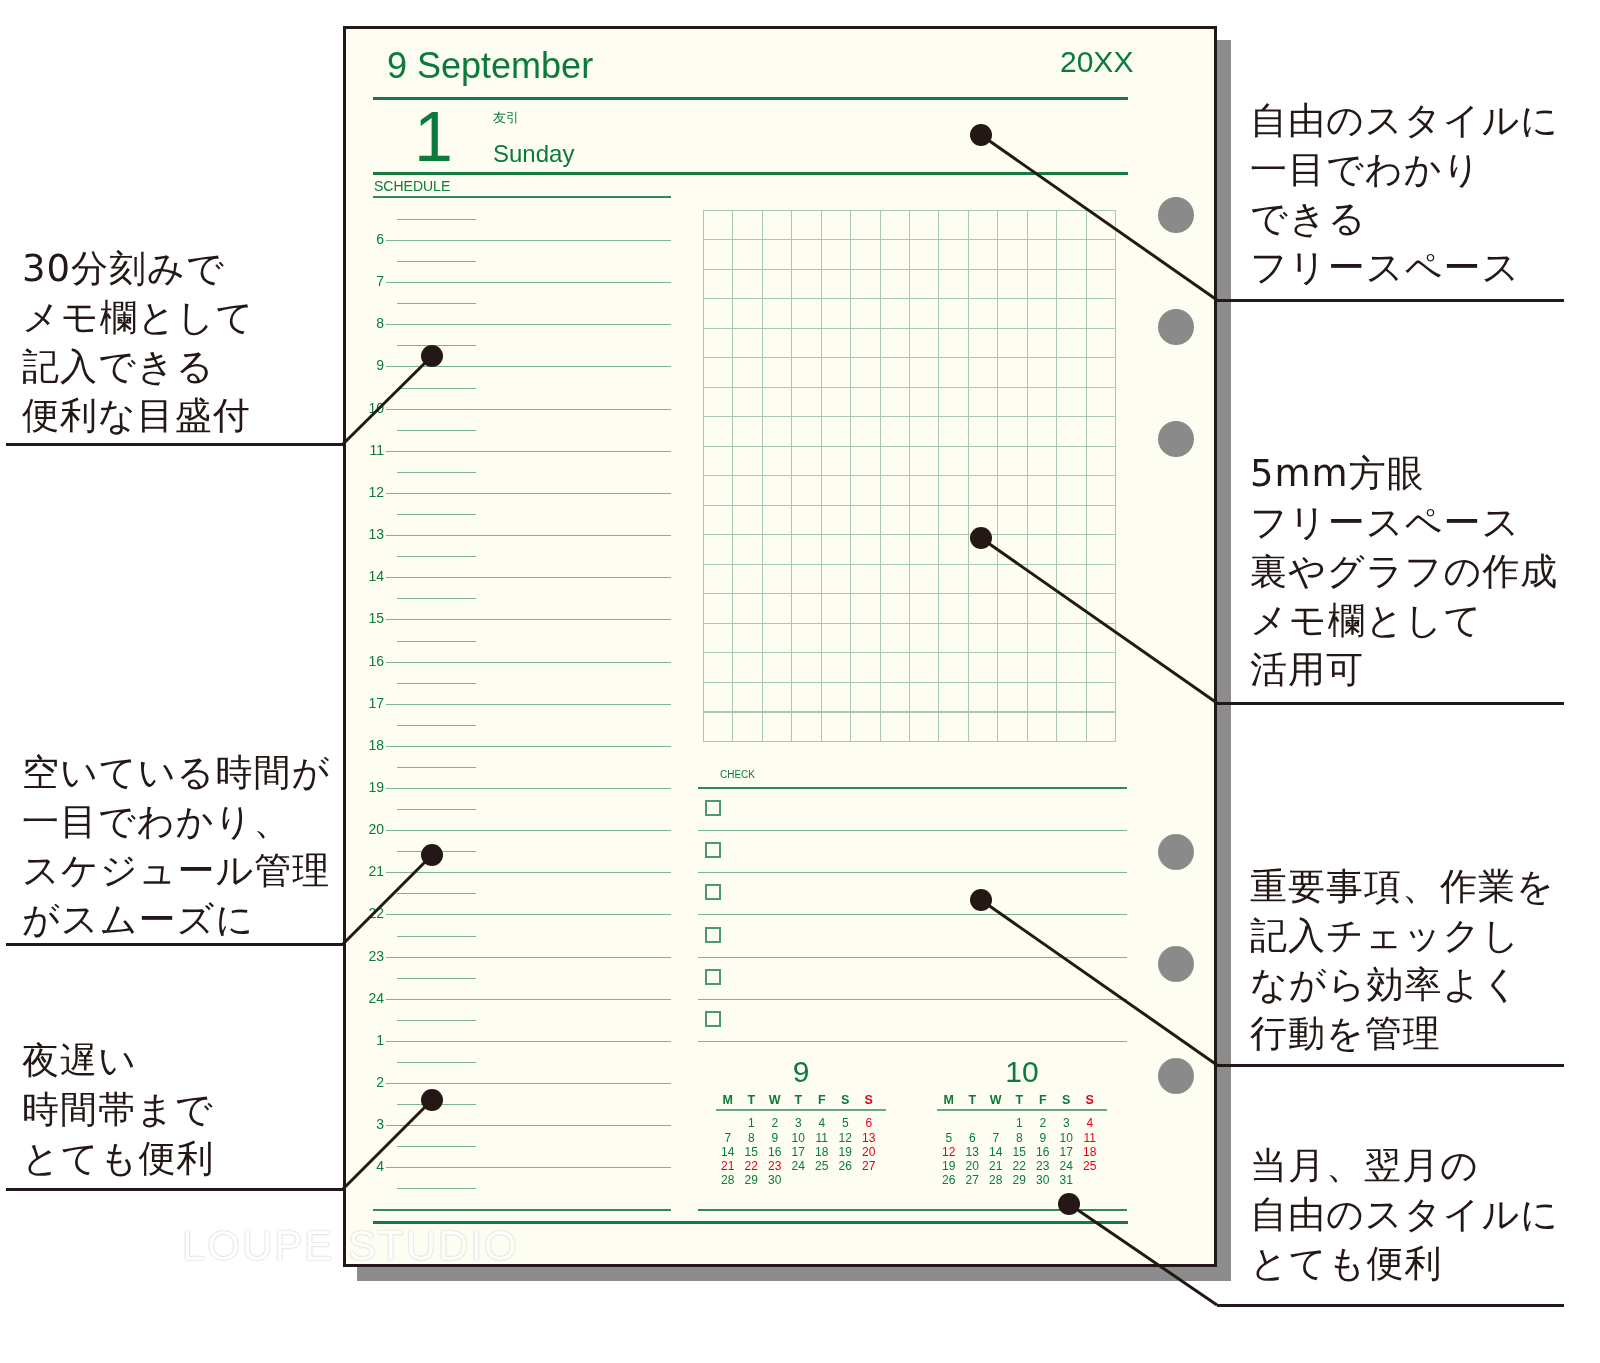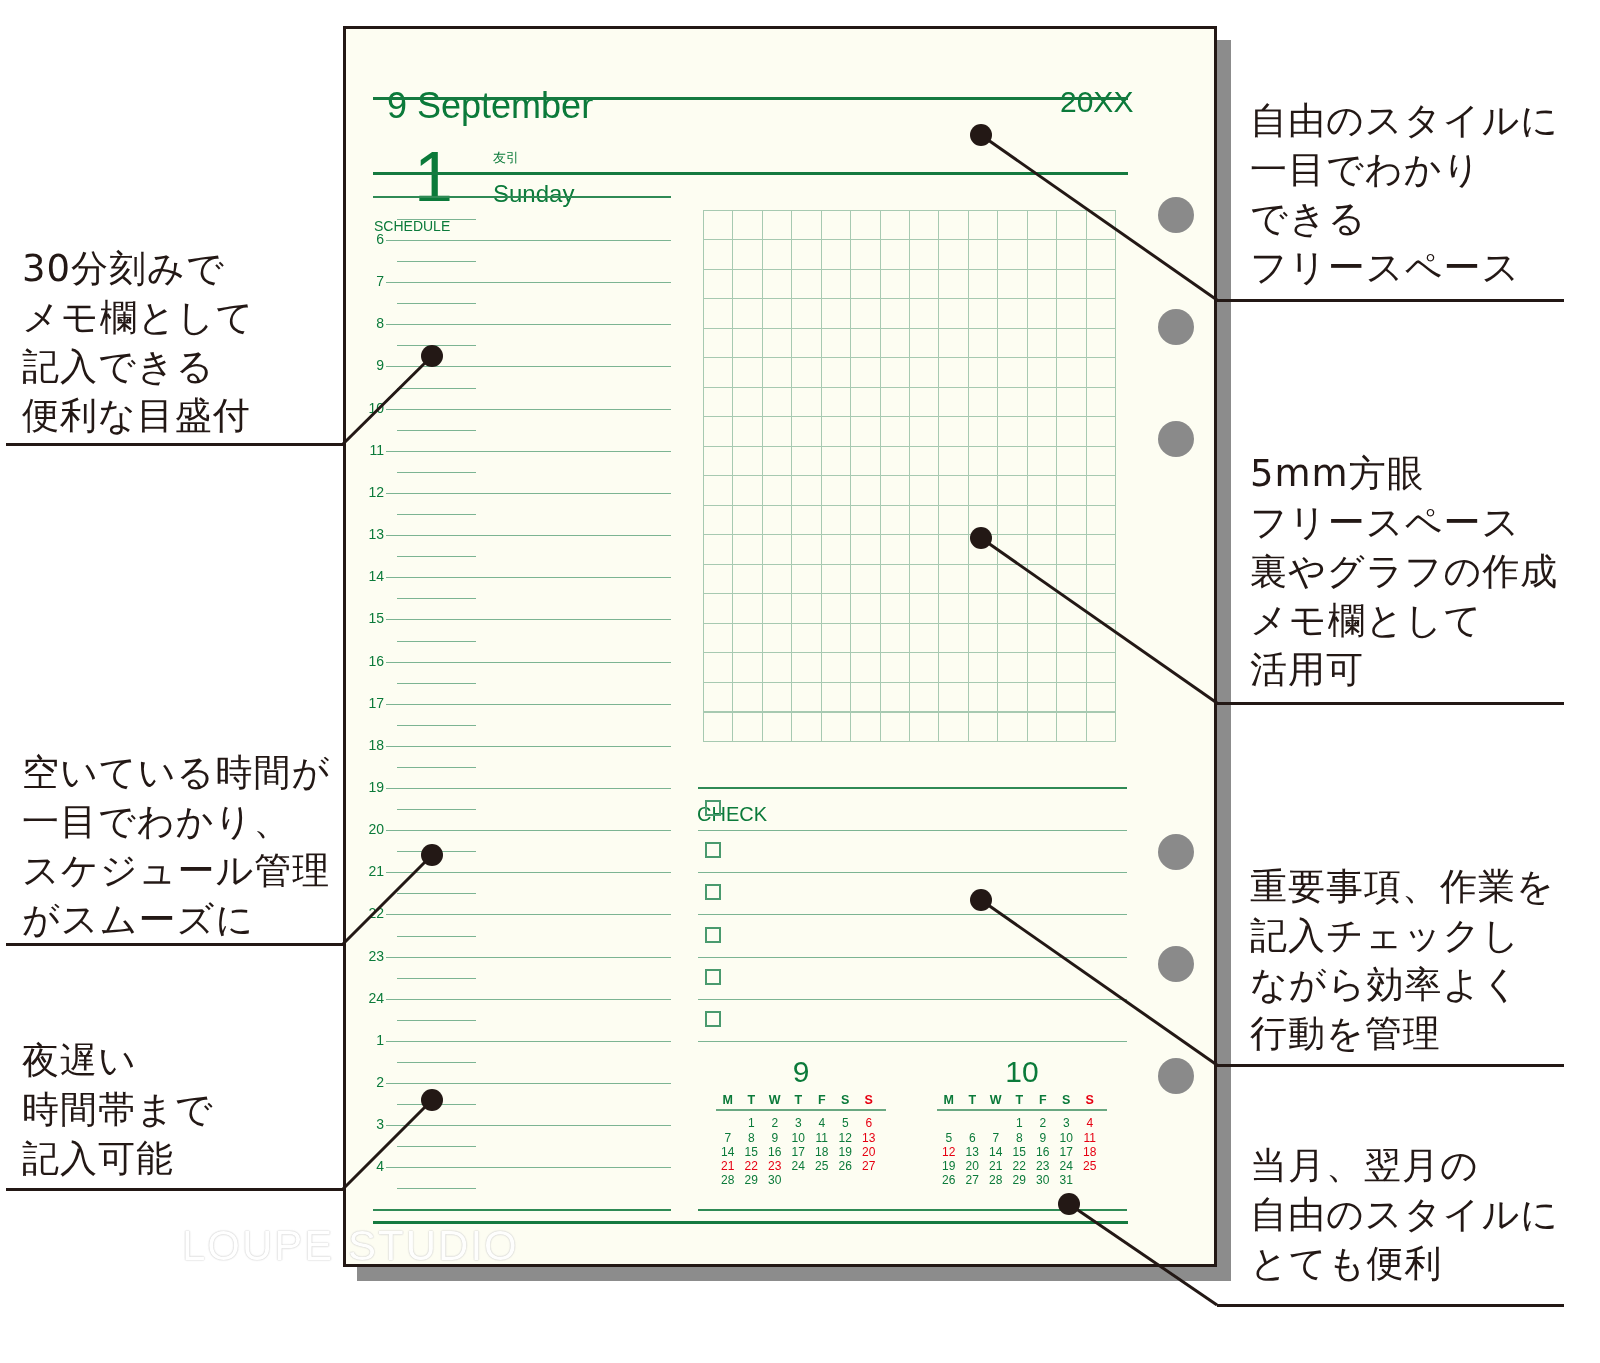--- a/index.html
+++ b/index.html
@@ -1,18 +1,18 @@
 <!DOCTYPE html>
 <html><head>
 <meta charset="utf-8">
 <style>
   html, body { margin:0; padding:0; background:#ffffff; }
   body { width:1600px; height:1363px; position:relative; overflow:hidden;
          font-family: "DejaVu Sans", "Liberation Sans", sans-serif; }
-  .abs { position:absolute;margin-top:40px; }
+  .abs { position:absolute; }
   .shadow { position:absolute; left:357px; top:40px; width:874px; height:1241px; background:#8c8c8c; }
   .page { position:absolute; left:343px; top:26px; width:868px; height:1235px;
           background:#fdfdf2; border:3px solid #231815; }
   .g { color:#0b7a3a; font-family:"Liberation Sans", sans-serif; }
   .line { position:absolute; height:0; }
   .l-thick { border-top:3px solid #157a40; }
   .l-mid { border-top:2px solid #2f8a55; }
   .l-thin { border-top:1.5px solid #7cb493; }
   .hour-label { position:absolute; width:22px; text-align:right; font-size:14px; line-height:14px; }
   .grid { position:absolute; left:703px; top:210px; width:412px; height:531px;
@@ -123,21 +123,21 @@
     <div class="hour-label g" style="left: 362px; top: 1117px;">3</div>
     <div class="line l-thin" style="left: 386px; top: 1125px; width: 285px;"></div>
     <div class="line l-thin" style="left: 397px; top: 1146px; width: 79px;"></div>
     <div class="hour-label g" style="left: 362px; top: 1159px;">4</div>
     <div class="line l-thin" style="left: 386px; top: 1167px; width: 285px;"></div>
     <div class="line l-thin" style="left: 397px; top: 1188px; width: 79px;"></div>
   </div>
 
 <div class="grid"></div>
 
-<div class="abs g" style="left:697px; top:767px; font-size:20px; line-height:15px;">CHECK</div>
+<div class="abs g" style="left:720px; top:767px; font-size:10px; line-height:15px;">CHECK</div>
 <div class="line l-mid" style="left:698px; top:787px; width:429px;"></div>
 <div id="check">
     <div class="checkbox" style="left: 705px; top: 800px;"></div>
     <div class="line l-thin" style="left: 698px; top: 830px; width: 429px;"></div>
     <div class="checkbox" style="left: 705px; top: 842px;"></div>
     <div class="line l-thin" style="left: 698px; top: 872px; width: 429px;"></div>
     <div class="checkbox" style="left: 705px; top: 884px;"></div>
     <div class="line l-thin" style="left: 698px; top: 914px; width: 429px;"></div>
     <div class="checkbox" style="left: 705px; top: 927px;"></div>
     <div class="line l-thin" style="left: 698px; top: 957px; width: 429px;"></div>
@@ -306,21 +306,21 @@
 <div class="rule" style="left:6px; top:443px; width:338px;"></div>
 
 <div class="callout" style="left:22px; top:748px;">空いている時間が
 一目でわかり、
 スケジュール管理
 がスムーズに</div>
 <div class="rule" style="left:6px; top:943px; width:338px;"></div>
 
 <div class="callout" style="left:22px; top:1036px;">夜遅い
 時間帯まで
-記入可能</div>
+とても便利</div>
 <div class="rule" style="left:6px; top:1188px; width:338px;"></div>
 
 <div class="callout" style="left:1250px; top:96px;">自由のスタイルに
 一目でわかり
 できる
 フリースペース</div>
 <div class="rule" style="left:1217px; top:299px; width:347px;"></div>
 
 <div class="callout" style="left:1250px; top:449px;">5mm方眼
 フリースペース

